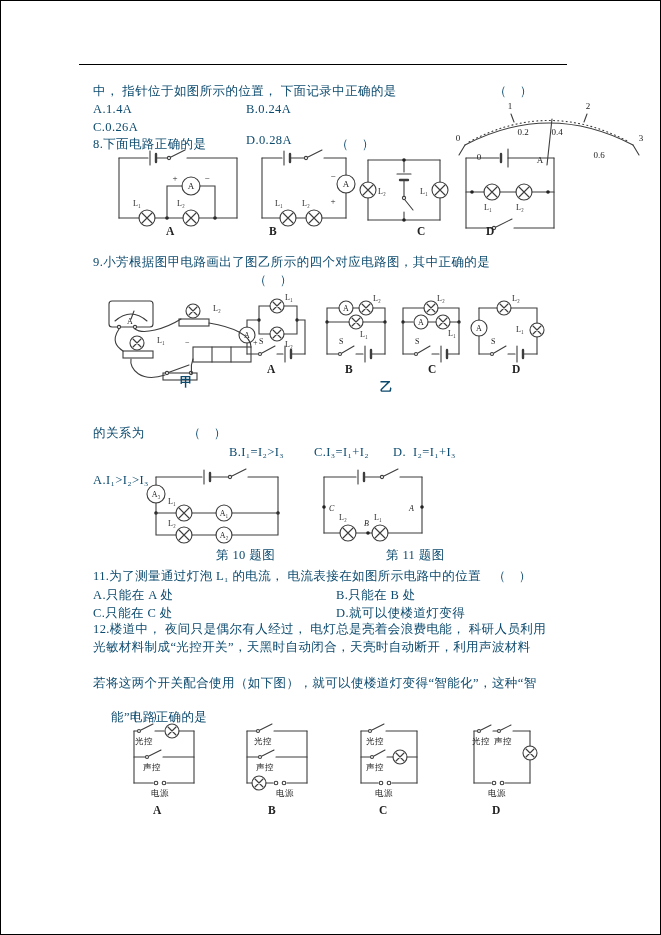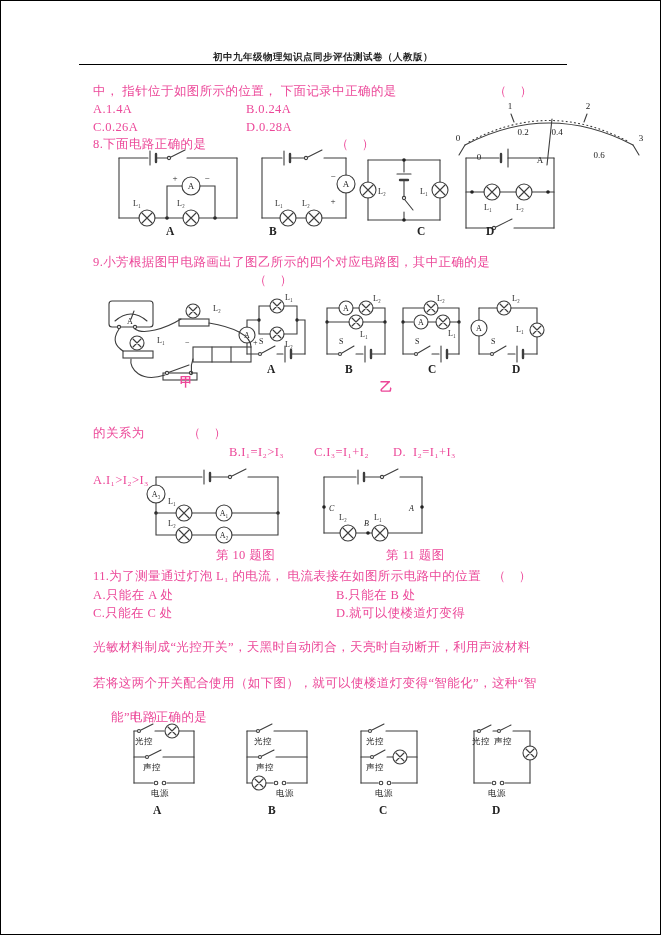--- a/index.html
+++ b/index.html
@@ -1,47 +1,46 @@
 <!DOCTYPE html>
 <html><head>
 <meta charset="utf-8">
 <style>
   html,body{margin:0;padding:0;background:#fff;}
   .page{position:relative;width:659px;height:933px;background:#fff;border:1px solid #000;
         font-family:"Liberation Serif","DejaVu Serif",serif;color:#161616;overflow:hidden;}
-  .t{position:absolute;font-size:12.5px;line-height:15px;letter-spacing:0.4px;white-space:pre;color:#ec4899;}
+  .t{position:absolute;font-size:12.5px;line-height:15px;letter-spacing:0.4px;white-space:pre;color:#0c4a6e;}
   .hdr{position:absolute;font-size:9.5px;font-weight:bold;letter-spacing:0.5px;text-align:center;color:#222;}
   .rule{position:absolute;border-top:1.6px solid #000;height:0;}
   .cl{position:absolute;font-size:11.5px;font-weight:bold;letter-spacing:0;color:#222;}
   svg.fig{position:absolute;overflow:visible;}
   .fig path,.fig line{stroke:#3d3d3d;stroke-width:1.1;fill:none;stroke-linecap:round;}
   .fig circle{stroke:#3d3d3d;stroke-width:1.1;fill:none;}
   .fig .thick{stroke-width:2.4;}
   .fig circle.dot{fill:#222;stroke:none;}
   .fig circle.term{fill:#fff;}
   .fig rect{stroke:#3d3d3d;stroke-width:1.1;fill:none;}
   .fig text{fill:#222;stroke:none;font-size:9px;font-family:"Liberation Serif","DejaVu Serif",serif;}
   .fig text.s{font-size:8px;}
   .fig text.zh{font-size:8.5px;letter-spacing:0.5px;}
   .fig text.mid{text-anchor:middle;}
 </style>
 </head>
 <body>
 
 <div class="page">
 
-  <div class="hdr" style="left:78px;top:50px;width:488px;">初中九年级物理知识点同步评估测试卷（人教版）</div>
   <div class="rule" style="left:78px;top:63px;width:488px;"></div>
 
   <div class="t" style="left:92px;top:83px;">中， 指针位于如图所示的位置， 下面记录中正确的是</div>
   <div class="t" style="left:493px;top:83px;">（　）</div>
   <div class="t" style="left:92px;top:101px;">A.1.4A</div>
   <div class="t" style="left:245px;top:101px;">B.0.24A</div>
   <div class="t" style="left:92px;top:119px;">C.0.26A</div>
-  <div class="t" style="left:245px;top:119px;">D.0.28A</div>
+  <div class="t" style="left:245px;top:132px;">D.0.28A</div>
 
   <svg class="fig" style="left:448px;top:90px;width:200px;height:78px;" viewBox="0 0 200 78">
     <g>
       <path d="M16 54 Q100 10 184 54"></path>
       <path d="M20 51 Q100 8 180 51" stroke-dasharray="1,3.2" stroke-width="5"></path>
       <path d="M16 54 L10 64"></path>
         <path d="M184 54 L190 64"></path>
       <path d="M62 23 L65 31"></path>
         <path d="M138 23 L135 31"></path>
       <line x1="98" y1="74" x2="103" y2="28"></line>
@@ -416,20 +415,21 @@
   <div class="t" style="left:215px;top:547px;">第 10 题图</div>
   <div class="t" style="left:385px;top:547px;">第 11 题图</div>
 
   <div class="t" style="left:92px;top:568px;">11.为了测量通过灯泡 L₁ 的电流， 电流表接在如图所示电路中的位置</div>
   <div class="t" style="left:492px;top:568px;">（　）</div>
   <div class="t" style="left:92px;top:587px;">A.只能在 A 处</div>
   <div class="t" style="left:335px;top:587px;">B.只能在 B 处</div>
   <div class="t" style="left:92px;top:605px;">C.只能在 C 处</div>
   <div class="t" style="left:335px;top:605px;">D.就可以使楼道灯变得</div>
 
+  <div class="t" style="left:92px;top:621px;">12.楼道中， 夜间只是偶尔有人经过， 电灯总是亮着会浪费电能， 科研人员利用</div>
   <div class="t" style="left:92px;top:639px;">光敏材料制成“光控开关”，天黑时自动闭合，天亮时自动断开，利用声波材料</div>
   <div class="t" style="left:92px;top:675px;">若将这两个开关配合使用（如下图），就可以使楼道灯变得“智能化”，这种“智</div>
   <div class="t" style="left:110px;top:693px;margin-top:16px;">能”电路正确的是</div>
   <div class="t" style="left:125px;top:708px;">（　）</div>
 
   <svg class="fig" style="left:125px;top:722px;width:76px;height:78px;" viewBox="0 0 76 78">
     <g>
       <path d="M8 8 H11"></path>
         <circle class="term" cx="13" cy="8" r="1.5"></circle>
         <path d="M15 7 L27 1"></path>

